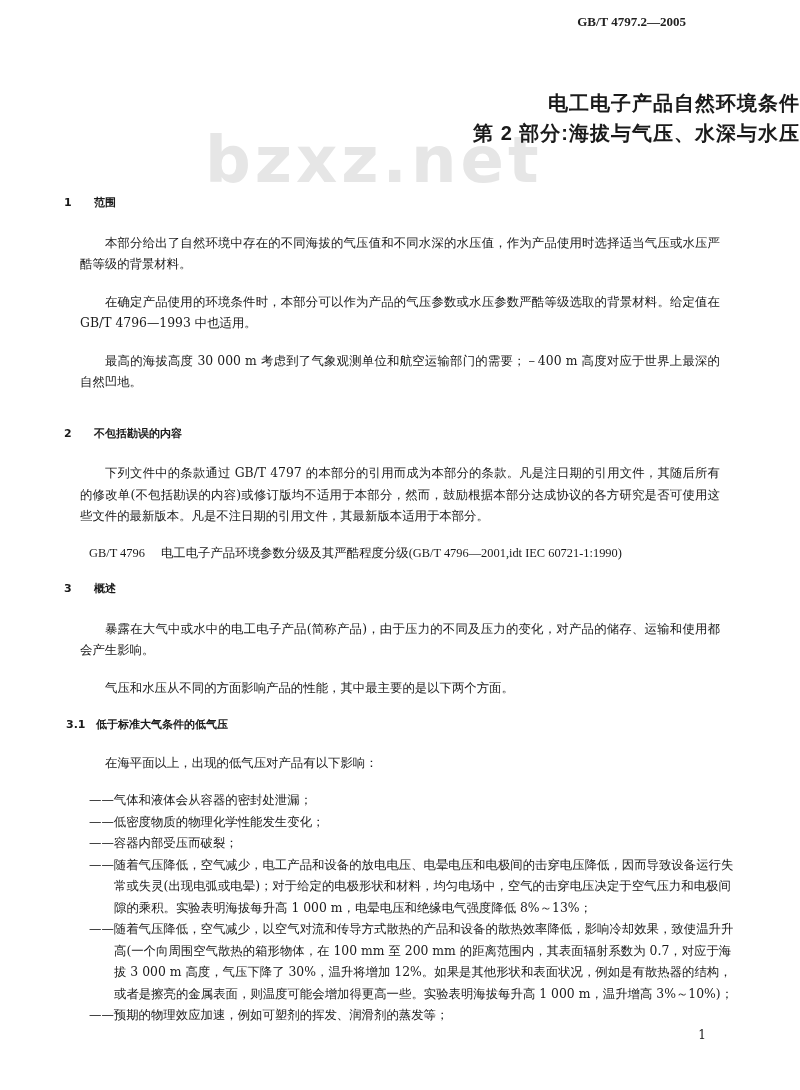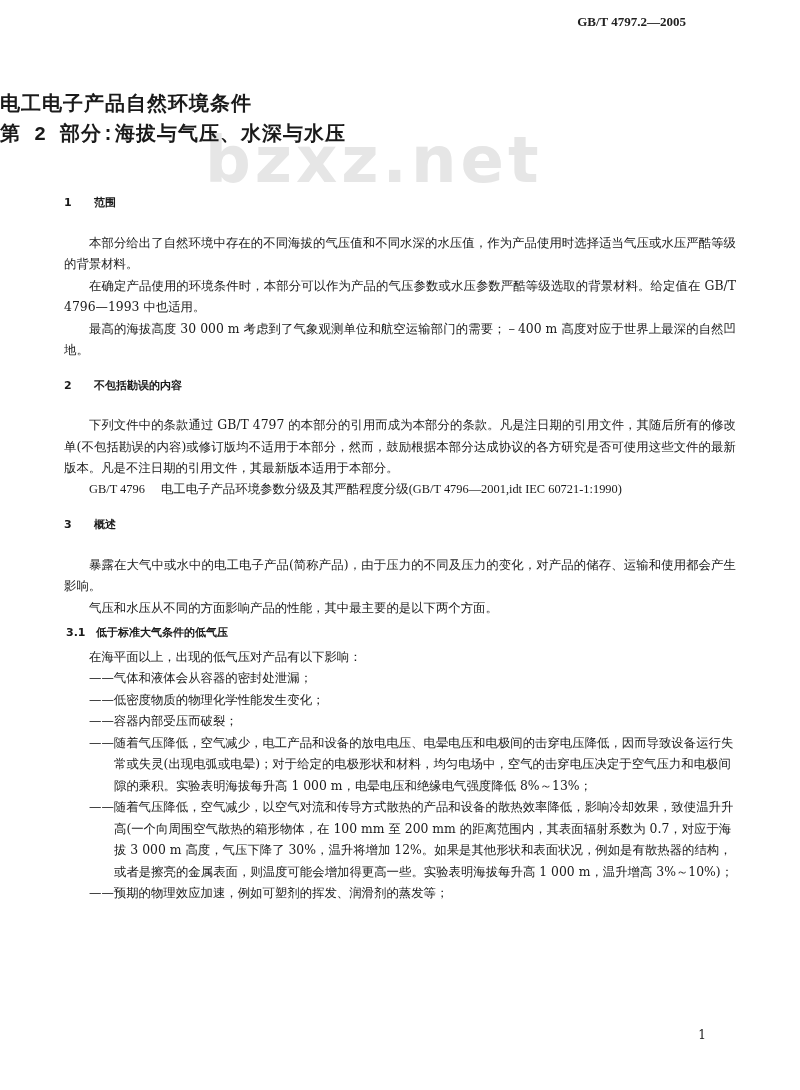--- a/index.html
+++ b/index.html
@@ -13,37 +13,37 @@
       font-family: "Liberation Serif", "DejaVu Serif", serif;
       font-weight: bold; font-size: 13px; color: #222; text-align: center;
     }
     .watermark {
       position: absolute; left: 205px; top: 128px;
       font-family: "DejaVu Sans", "Liberation Sans", sans-serif;
       font-weight: bold; font-size: 64px; letter-spacing: 4px;
       color: #e6e6e6; line-height: 1; z-index: 0;
     }
     .title {
-      position: absolute; left: 0; width: 800px; text-align: left;
-      font-family: Liberation Mono, monospace;
+      position: absolute; left: 0; width: 800px; text-align: right;
+      font-family: Liberation Sans, sans-serif;
       font-weight: bold; font-size: 20px; letter-spacing: 1px; z-index: 1;
     }
     .title.t1 { top: 90px; }
     .title.t2 { top: 120px; }
     .content {
       position: absolute; left: 64px; top: 192px; width: 672px; z-index: 1;
       font-size: 12.4px; line-height: 21.5px;
     }
     .h {
       font-family: "DejaVu Sans", "Liberation Sans", sans-serif;
       font-weight: bold; font-size: 11px; margin: 0 0 18px 0;
     }
     .h .num { display: inline-block; width: 30px; }
     .h.sub .num { width: 30px; }
-    .p { text-indent: 25px; margin: 0; text-align: justify; }
+    .p { text-indent: 25px; margin: 16px; text-align: justify; }
     .p.noindent { text-indent: 0; padding-left: 25px; }
     .sec-gap { height: 14px; }
     .ref { margin: 0; text-indent: 25px; font-family: Liberation Serif, serif; }
     .ref .code { margin-right: 16px; }
     .dash { margin: 0; padding-left: 25px; }
     .dash.hang { padding-left: 50px; text-indent: -25px; }
     .page-num {
       position: absolute; right: 94px; top: 1028px;
       font-size: 12px; color: #222;
     }

